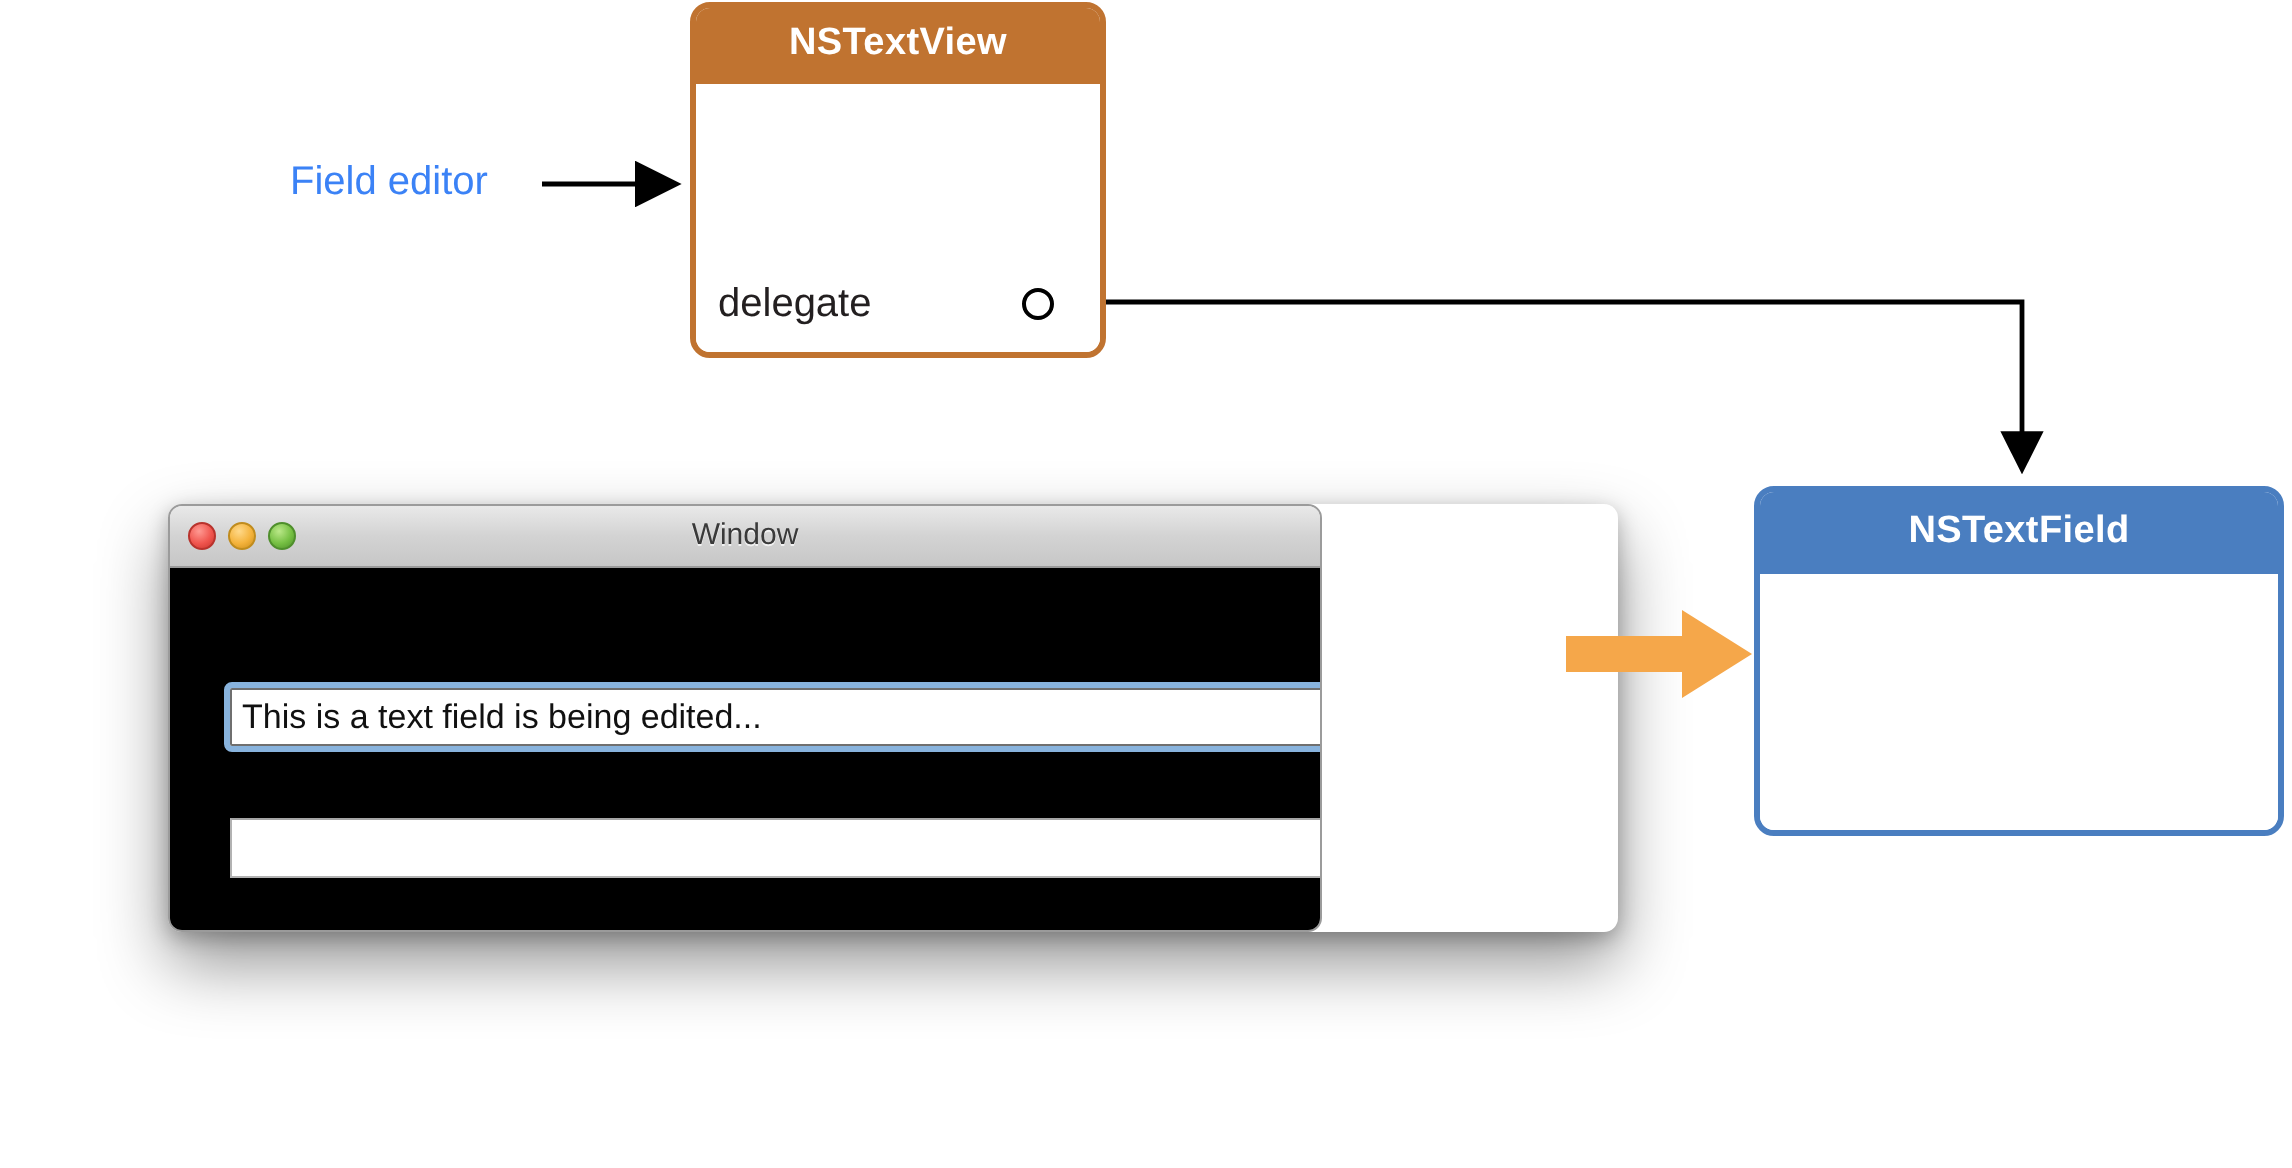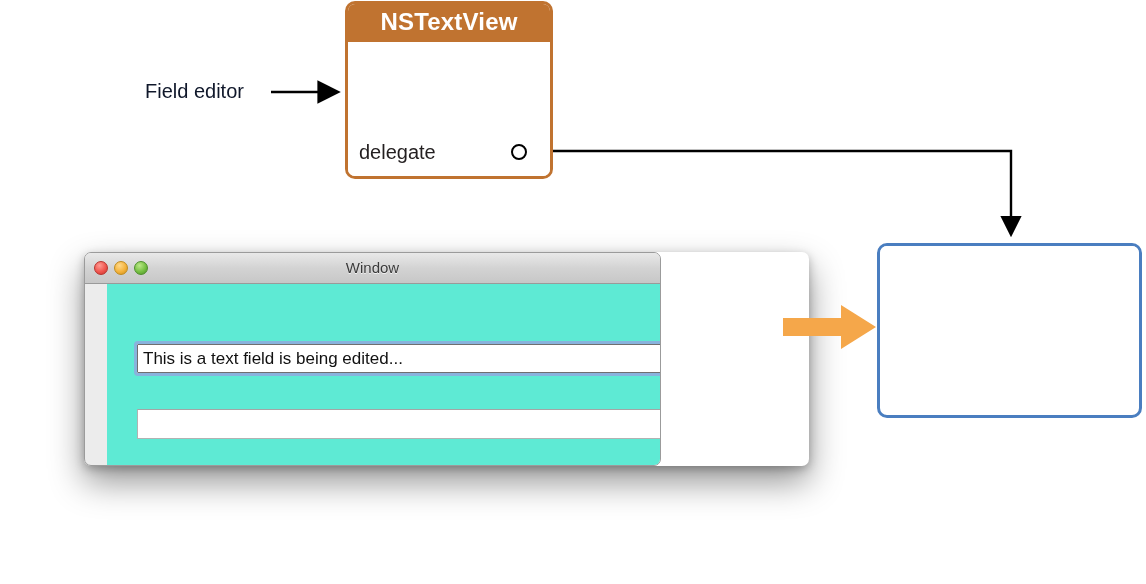--- a/index.html
+++ b/index.html
@@ -51,21 +51,21 @@
     left: 345px;
     top: 1px;
     width: 208px;
     height: 178px;
     border: 3px solid #c07330;
   }
   #nstextview-box .class-header {
     height: 38px;
     line-height: 36px;
     background: #c07330;
-    font-size: 24px;
+    font-size: 19px;
   }
   #nstextview-box .class-body {
     height: 134px;
   }
 
   .outlet-row {
     position: absolute;
     left: 0;
     bottom: 10px;
     width: 100%;
@@ -105,21 +105,21 @@
     background: #4a7ec0;
     font-size: 19px;
   }
   #nstextfield-box .class-body {
     height: 128px;
   }
 
   
   .annot {
     position: absolute;
-    color: #0f172a;
+    color: #3b82f6;
     font-size: 20px;
     white-space: nowrap;
   }
   #field-editor-label {
     left: 145px;
     top: 80px;
   }
   #responder-note {
     left: 601px;
     top: 72px;
@@ -191,22 +191,21 @@
     border-radius: 50%;
     box-sizing: border-box;
   }
   .tl-close  { left: 0px;  background: radial-gradient(circle at 38% 30%, #ff9a93 0%, #f0564f 55%, #c9332c 100%); border: 1px solid #b8332d; }
   .tl-min    { left: 20px; background: radial-gradient(circle at 38% 30%, #ffd98a 0%, #f4b33c 55%, #cc8c18 100%); border: 1px solid #c08c1e; }
   .tl-zoom   { left: 40px; background: radial-gradient(circle at 38% 30%, #bbe889 0%, #76c043 55%, #4c8f28 100%); border: 1px solid #4f8f2c; }
 
   #window-content {
     position: relative;
     height: 182px;
-    background: #5eead4;
-    margin-left: 22px;
+    background: #000000;
   }
 
   
   #focused-field-wrap {
     position: absolute;
     left: 27px;
     top: 57px;
     width: 666px;
     height: 35px;
     box-sizing: border-box;
@@ -279,20 +278,21 @@
     <div class="class-header">NSTextView</div>
     <div class="class-body">
       <div class="outlet-row">
         <span class="outlet-label">delegate</span>
         <span class="outlet-dot"></span>
       </div>
     </div>
   </div>
 
   <div class="class-box" id="nstextfield-box">
+    <div class="class-header">NSTextField</div>
     <div class="class-body"></div>
   </div>
 
   <div class="annot" id="field-editor-label">Field editor</div>
 
 
   <div id="window-shadow"></div>
 
   <div id="mac-window">
     <div id="titlebar">

